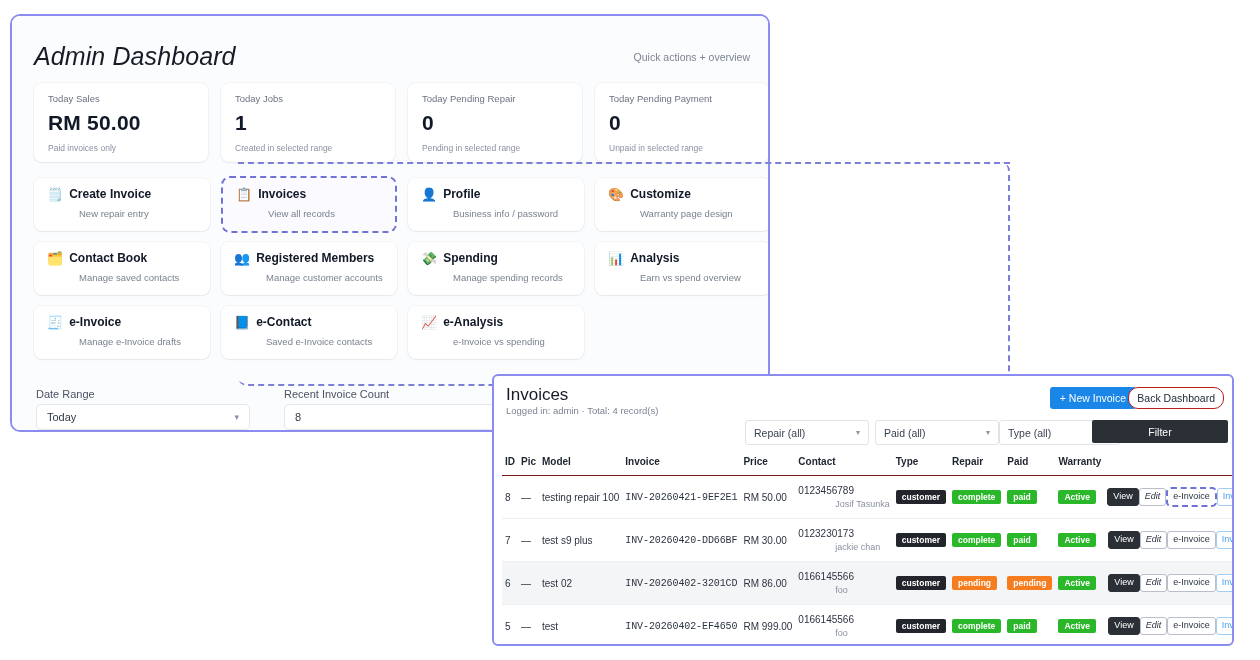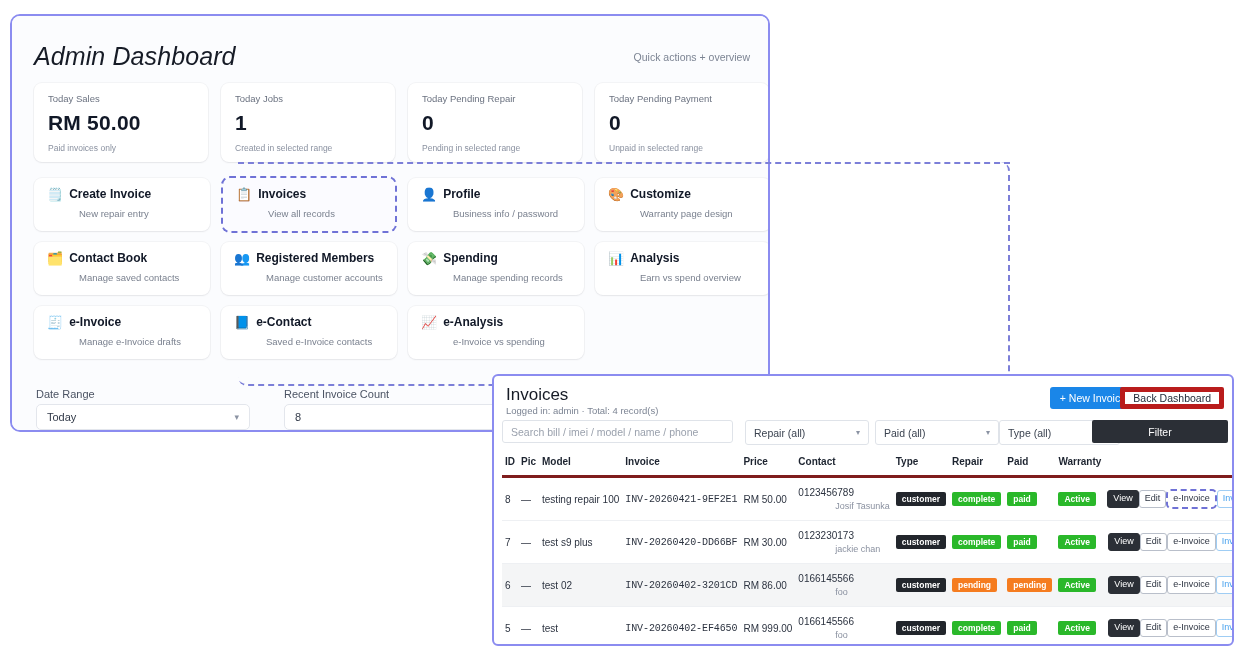--- a/index.html
+++ b/index.html
@@ -100,21 +100,21 @@
   #inv-sub { position:absolute; left: 12px; top: 29px; font-size: 9.5px; color:#7c8493; }
   #btn-new-invoice {
     position:absolute; right: 96px; top: 11px; height: 22px;
     background:#1a86e8; color:#fff; font-size: 10.5px;
     border:none; border-radius: 3px; padding: 0 10px; cursor:pointer;
     display:flex; align-items:center;
   }
   #btn-back-dashboard {
     position:absolute; right: 8px; top: 11px; height: 22px;
     background:#fff; color:#222c3a; font-size: 10.5px;
-    border:5px solid #b91c1c; border-radius: 2px; padding: 0 8px; cursor:pointer;
+    border:1px solid #b91c1c; border-radius: 10px; padding: 0 8px; cursor:pointer;
     display:flex; align-items:center;
   }
 
   .filter-row { position:absolute; left: 8px; top: 44px; width: 726px; height: 23px; }
   #search-input {
     position:absolute; left:0; top:0; width: 231px; height: 23px;
     border:1px solid #dfe3e9; border-radius: 3px;
     font-size: 10.5px; color:#333; padding: 0 8px;
     font-family:"Liberation Sans", sans-serif; background:#fff;
   }
@@ -131,21 +131,21 @@
     border:none; border-radius: 2px; cursor:pointer;
     display:flex; align-items:center; justify-content:center;
   }
 
   
   #inv-table { position:absolute; left: 8px; top: 76px; width: 726px; }
   table.itbl { width: 100%; border-collapse: collapse; }
   table.itbl th {
     font-size: 10px; font-weight: bold; color: #1d2430;
     text-align: left; padding: 4px 3px 8px 3px;
-    border-bottom: 3px solid #7f1d1d;
+    border-bottom: 1px solid #7f1d1d;
     white-space: nowrap;
   }
   table.itbl td {
     font-size: 10px; color: #2c3340;
     padding: 9px 3px; border-bottom: 1px solid #eef0f3;
     vertical-align: middle; white-space: nowrap;
   }
   tr.alt td { background: #f4f5f6; }
   .mono { font-family: "Liberation Mono", monospace; font-size: 9.5px; letter-spacing: -.1px; }
   .contact-phone { font-size: 10px; color:#2c3340; }
@@ -160,21 +160,21 @@
   .b-green { background:#2ab82a; }
   .b-orange { background:#f57c1f; }
 
   .acts { display:flex; gap:0; justify-content:center; align-items:center; }
   .abtn {
     font-size: 9px; padding: 2.5px 5px; border-radius: 3px; line-height:1.3;
     border:1px solid transparent; background:#fff; cursor:pointer; white-space:nowrap;
     font-family:"Liberation Sans", sans-serif;
   }
   .a-view { background:#2b2f36; color:#fff; border-color:#2b2f36; }
-  .a-edit { color:#2c3340; border-color:#b9bfca; }
+  .a-edit { color:#2c3340; border-color:#b9bfca;font-style:italic; }
   .a-einv { color:#2c3340; border-color:#b9bfca; }
   .a-inv  { color:#4ba3ee; border-color:#9fcdf4; }
   .a-del  { color:#f0556b; border-color:#f7a3b0; }
 
   .einv-highlight {
     border: 2px dashed #6f72d6 !important;
     border-radius: 5px;
     padding: 2px 5px;
   }
 </style>
@@ -313,21 +313,20 @@
 
   <div id="invoices-panel">
 
     <div id="inv-title">Invoices</div>
     <div id="inv-sub">Logged in: admin · Total: 4 record(s)</div>
 
     <button id="btn-new-invoice">+ New Invoice</button>
     <button id="btn-back-dashboard">Back Dashboard</button>
 
     <div class="filter-row">
-      <input id="search-input" type="text" placeholder="Search bill / imei / model / name / phone" style="">
       <div class="fsel" style="left:243px; width:124px;">
         <span>Repair (all)</span>
         <span class="chev">▾</span>
       </div>
       <div class="fsel" style="left:373px; width:124px;">
         <span>Paid (all)</span>
         <span class="chev">▾</span>
       </div>
       <div class="fsel" style="left:497px; width:121px;">
         <span>Type (all)</span>

